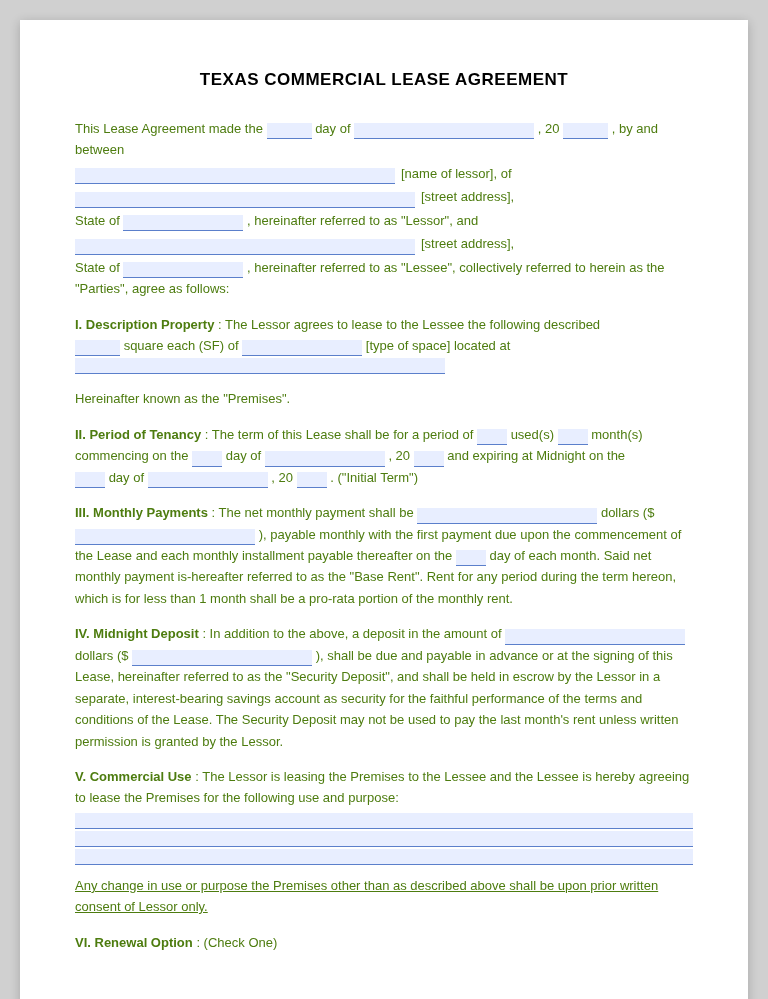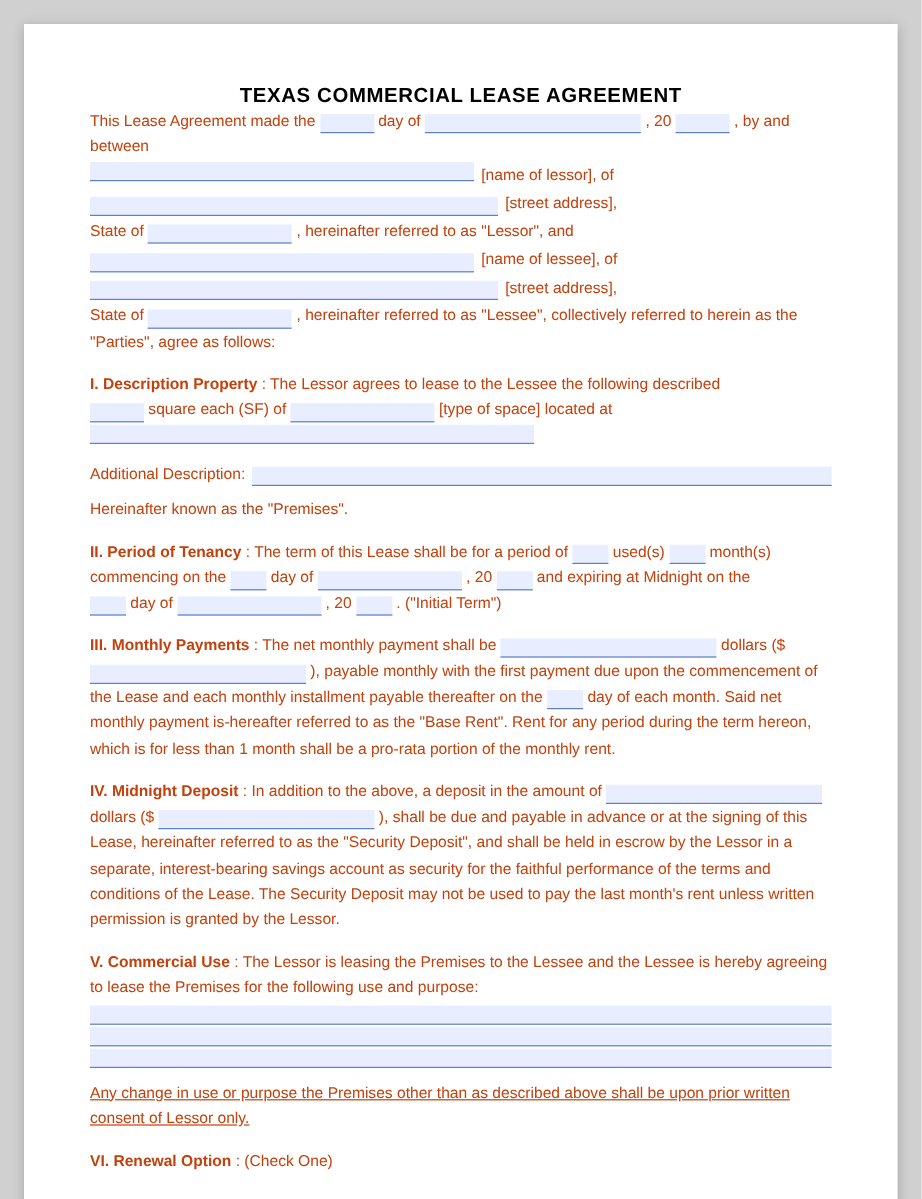--- a/index.html
+++ b/index.html
@@ -21,26 +21,27 @@
       width: 768px;
       min-height: 999px;
       padding: 50px 55px 40px 55px;
       position: relative;
       box-shadow: 0 2px 10px rgba(0,0,0,0.2);
     }
     .title {
       text-align: center;
       font-size: 17px;
       font-weight: bold;
+      margin-bottom: 28px;
       letter-spacing: 0.5px;
     }
     .body-text {
       font-size: 13px;
       line-height: 1.65;
-      color: #c2410c;
+      color: #4d7c0f;
     }
     .inline-field {
       display: inline-block;
       border-bottom: 1.5px solid #5b7fcb;
       min-width: 50px;
       height: 16px;
       vertical-align: bottom;
       background: #e8eeff;
     }
     .inline-field.wide {
@@ -101,38 +102,34 @@
 
   <div class="body-text section">
     <span>This Lease Agreement made the</span>
     <span class="inline-field short"></span>
     <span>day of</span>
     <span class="inline-field wide"></span>
     <span>, 20</span>
     <span class="inline-field short"></span>
     <span>, by and between</span>
     <br>
-    <div style="display:flex; margin: 2px 0;">
+    <div style="display:flex; align-items:flex-end; margin: 2px 0;">
       <div class="inline-field" style="min-width:320px;"></div>
       <span style="margin-left:6px;">[name of lessor], of</span>
     </div>
     <div style="display:flex; align-items:flex-end; margin: 2px 0;">
       <div class="inline-field" style="min-width:340px;"></div>
       <span style="margin-left:6px;">[street address],</span>
     </div>
     <div style="margin: 2px 0;">
       <span>State of</span>
       <span class="inline-field medium"></span>
       <span>, hereinafter referred to as "Lessor", and</span>
     </div>
     <div style="display:flex; align-items:flex-end; margin: 2px 0;">
-      <div class="inline-field" style="min-width:320px;"></div>
-      <span style="margin-left:6px;">[name of lessee], of</span>
-    </div>
-    <div style="display:flex; align-items:flex-end; margin: 2px 0;">
       <div class="inline-field" style="min-width:340px;"></div>
       <span style="margin-left:6px;">[street address],</span>
     </div>
     <div style="margin: 2px 0;">
       <span>State of</span>
       <span class="inline-field medium"></span>
       <span>, hereinafter referred to as "Lessee", collectively referred to herein as the "Parties", agree as follows:</span>
     </div>
   </div>
 
@@ -144,24 +141,20 @@
     <span>square each (SF) of</span>
     <span class="inline-field medium"></span>
     <span>[type of space] located at</span>
     <br>
     <div style="display:flex; align-items:flex-end; margin: 2px 0;">
       <div class="inline-field" style="min-width:370px;"></div>
     </div>
   </div>
 
   <div class="body-text section">
-    <div class="additional-desc-row">
-      <span class="additional-desc-label">Additional Description:</span>
-      <div class="additional-desc-field"></div>
-    </div>
     <div style="margin-top:8px;">Hereinafter known as the "Premises".</div>
   </div>
 
   <div class="body-text section">
     <span class="section-title">II. Period of Tenancy</span>
     <span>: The term of this Lease shall be for a period of</span>
     <span class="inline-field xshort"></span>
     <span>used(s)</span>
     <span class="inline-field xshort"></span>
     <span>month(s) commencing on the</span>

